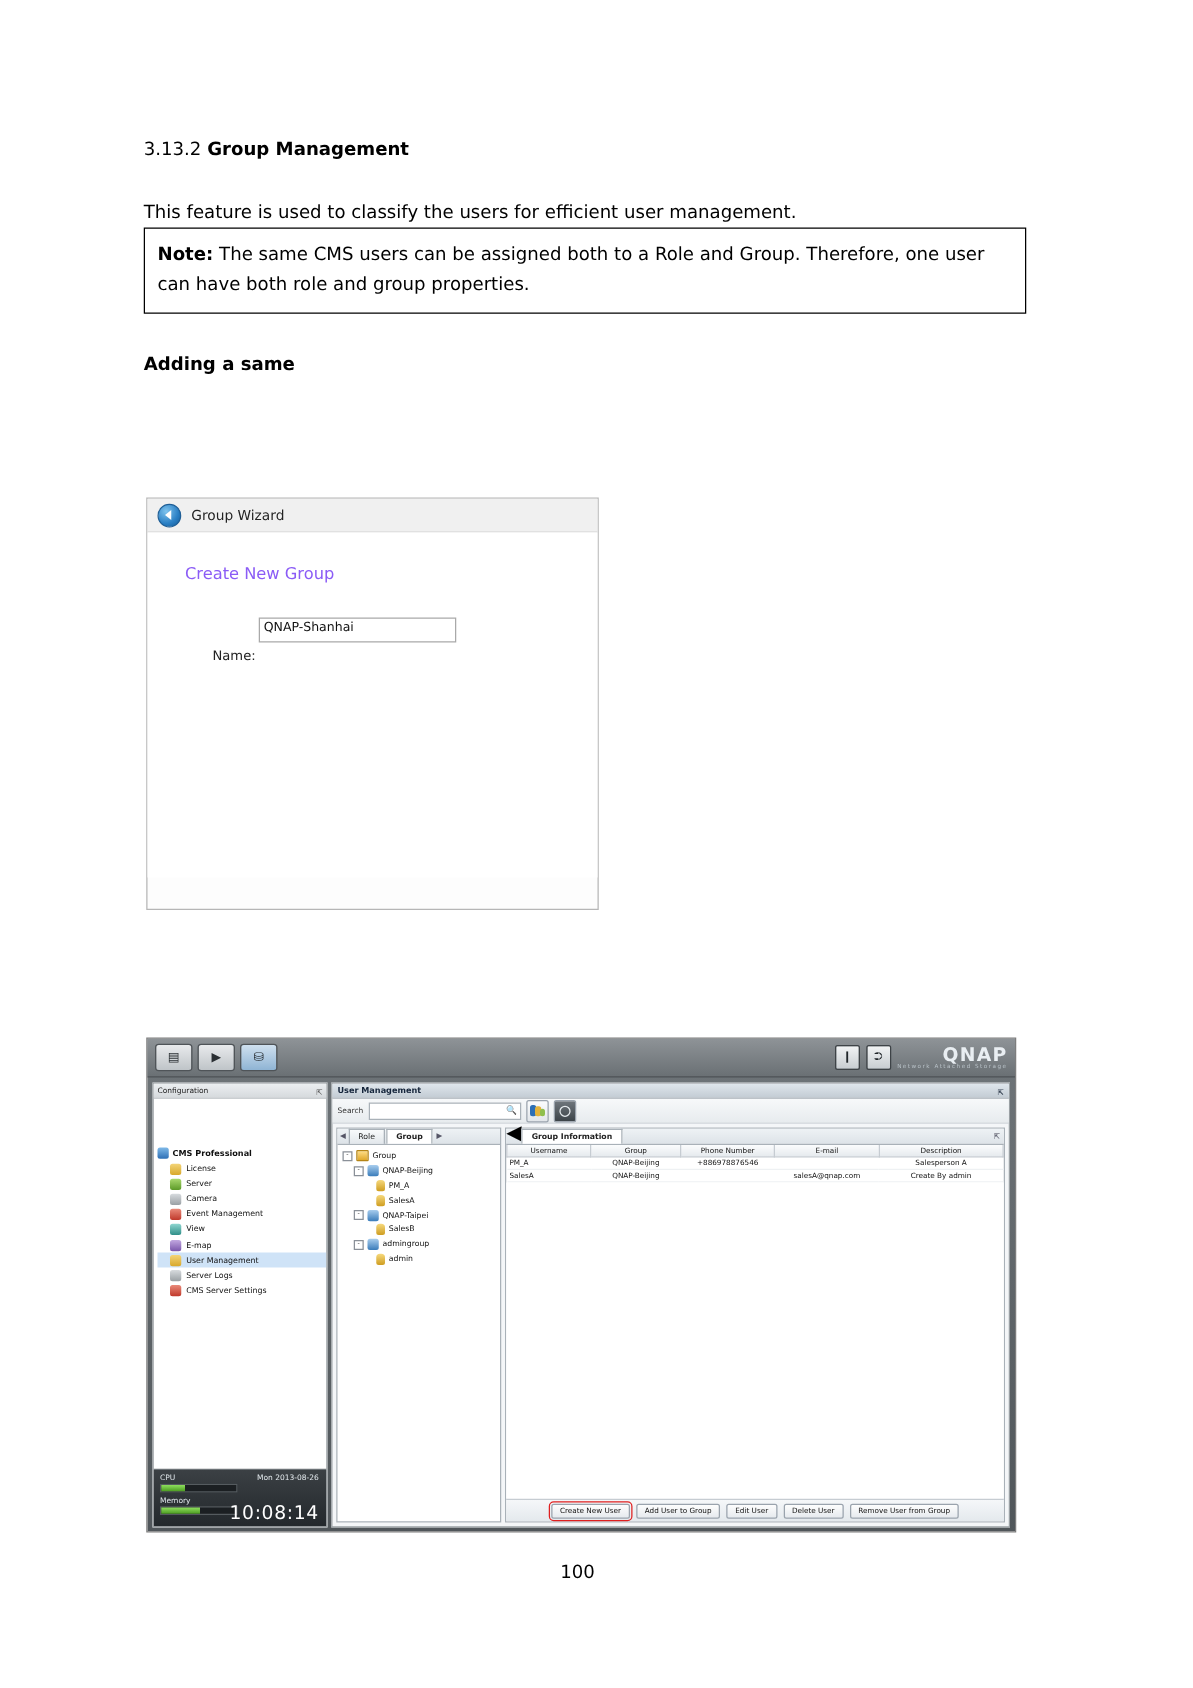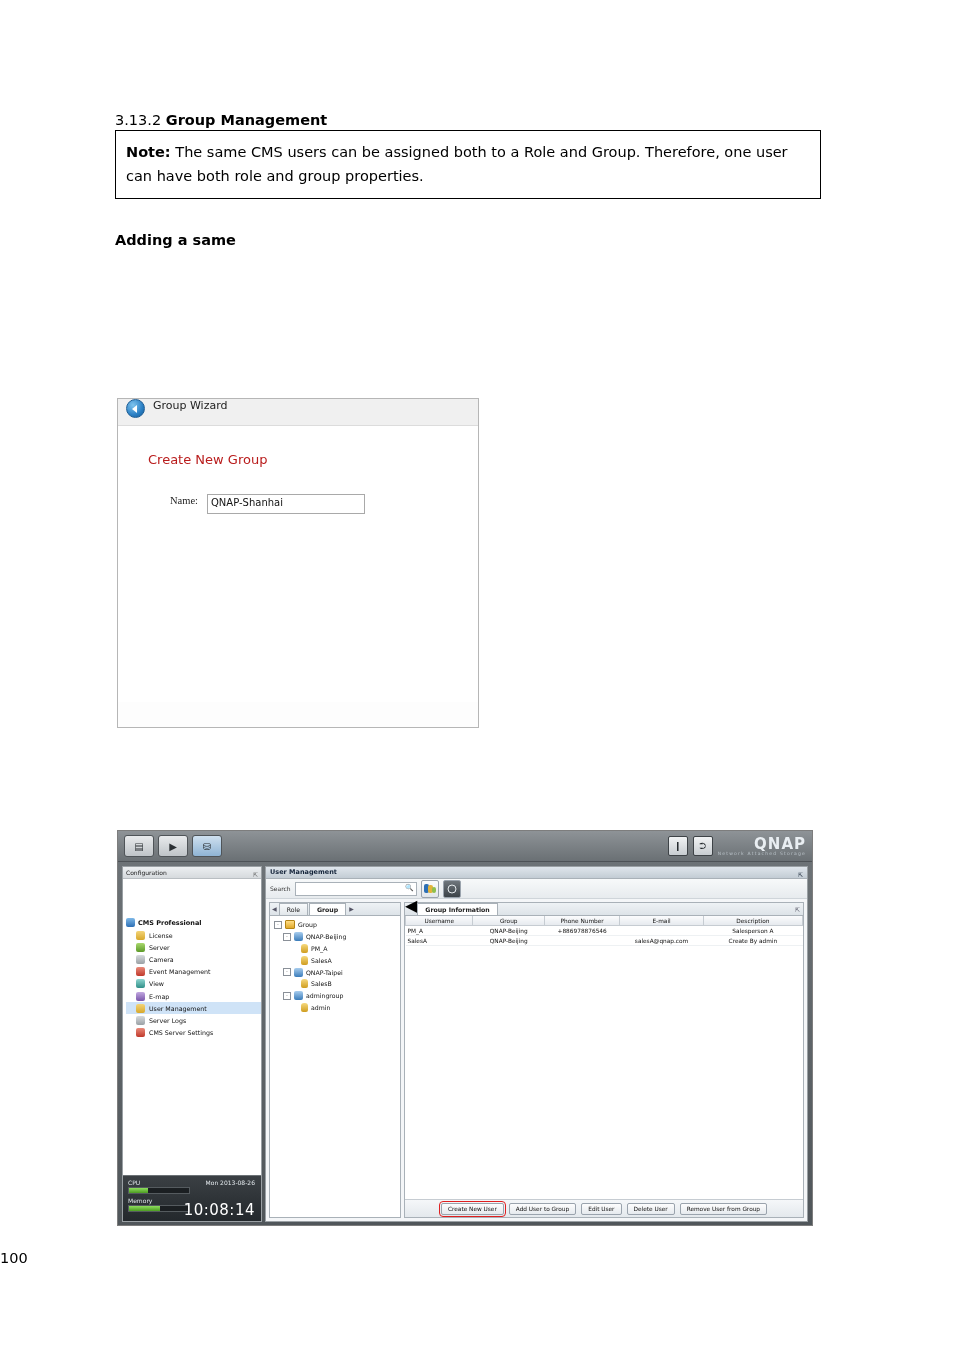--- a/index.html
+++ b/index.html
@@ -45,36 +45,36 @@
 
   
   .wizard{
     position:absolute;left:117px;top:398px;width:362px;height:330px;
     border:1px solid #b6b6b6;background:#fdfdfd;
     font-family:"DejaVu Sans", sans-serif;
     box-sizing:border-box;
   }
   .wiz-title{
     height:26px;background:#f0f0f0;border-bottom:1px solid #dcdcdc;
-    display:flex;align-items:flex-start;padding-left:8px;gap:8px;
+    display:flex;align-items:center;padding-left:8px;gap:8px;
   }
   .back-btn{
     width:17px;height:17px;border-radius:50%;
     background:radial-gradient(circle at 35% 30%, #7fc4ee 0%, #2a7fc4 60%, #135a94 100%);
     border:1px solid #1e5e96;position:relative;
   }
   .back-btn:after{
     content:"";position:absolute;left:5px;top:4.5px;
     border-top:4px solid transparent;border-bottom:4px solid transparent;
     border-right:5px solid #fff;
   }
   .wiz-title span{font-size:11px;color:#222;}
   .wiz-body{position:relative;height:276px;background:#fff;}
-  .wiz-h{position:absolute;left:30px;top:26px;font-size:13px;color:#b91c1c;}
-  .wiz-label{position:absolute;left:52px;top:69px;font-size:10.5px;color:#222;font-family:Liberation Serif, serif;}
+  .wiz-h{position:absolute;left:30px;top:26px;font-size:13px;color:#8b5cf6;}
+  .wiz-label{position:absolute;left:52px;top:93px;font-size:10.5px;color:#222;}
   .wiz-input{
     position:absolute;left:89px;top:68px;width:158px;height:20px;
     border:1px solid #a9a9a9;background:#fff;font-size:10px;
     padding:1px 3px;box-sizing:border-box;color:#111;line-height:14px;
   }
   .wiz-footer{
     position:absolute;left:0;bottom:0;width:100%;height:26px;
     background:#f0f0f0;border-top:1px solid #dcdcdc;
     display:flex;justify-content:flex-end;align-items:center;gap:8px;padding-right:12px;
     box-sizing:border-box;
@@ -211,35 +211,36 @@
     height:17px;display:flex;align-items:center;justify-content:center;gap:5px;
     background:linear-gradient(#f5f7f9,#e4e9ed);border-top:1px solid #c6ccd2;
   }
   .gbtn{
     font-size:5.8px;border:1px solid #9aa3ad;background:linear-gradient(#fdfdfd,#e6eaee);
     padding:2px 6px;border-radius:2px;color:#111;white-space:nowrap;
   }
   .gbtn.highlight{outline:1.5px solid #e02020;outline-offset:1px;}
 
   .page-num{
-    position:absolute;left:0;top:1250px;width:924px;text-align:left;font-size:14.5px;
+    position:absolute;left:0;top:1250px;width:924px;text-align:center;font-size:14.5px;
   }
 </style>
 </head>
 <body>
 
 <div class="page">
 
   <div class="content">
 
     <h2 class="section">
       <span class="num">3.13.2</span>
       <span class="ttl">Group Management</span>
     </h2>
 
+    <p class="para">This feature is used to classify the users for efficient user management.</p>
 
     <div class="note-box">
       <b>Note:</b><span> The same CMS users can be assigned both to a Role and Group. Therefore, one user can have both role and group properties.</span>
     </div>
 
     <h3 class="sub">Adding a same</h3>
 
   </div>
 
   <div class="wizard">

